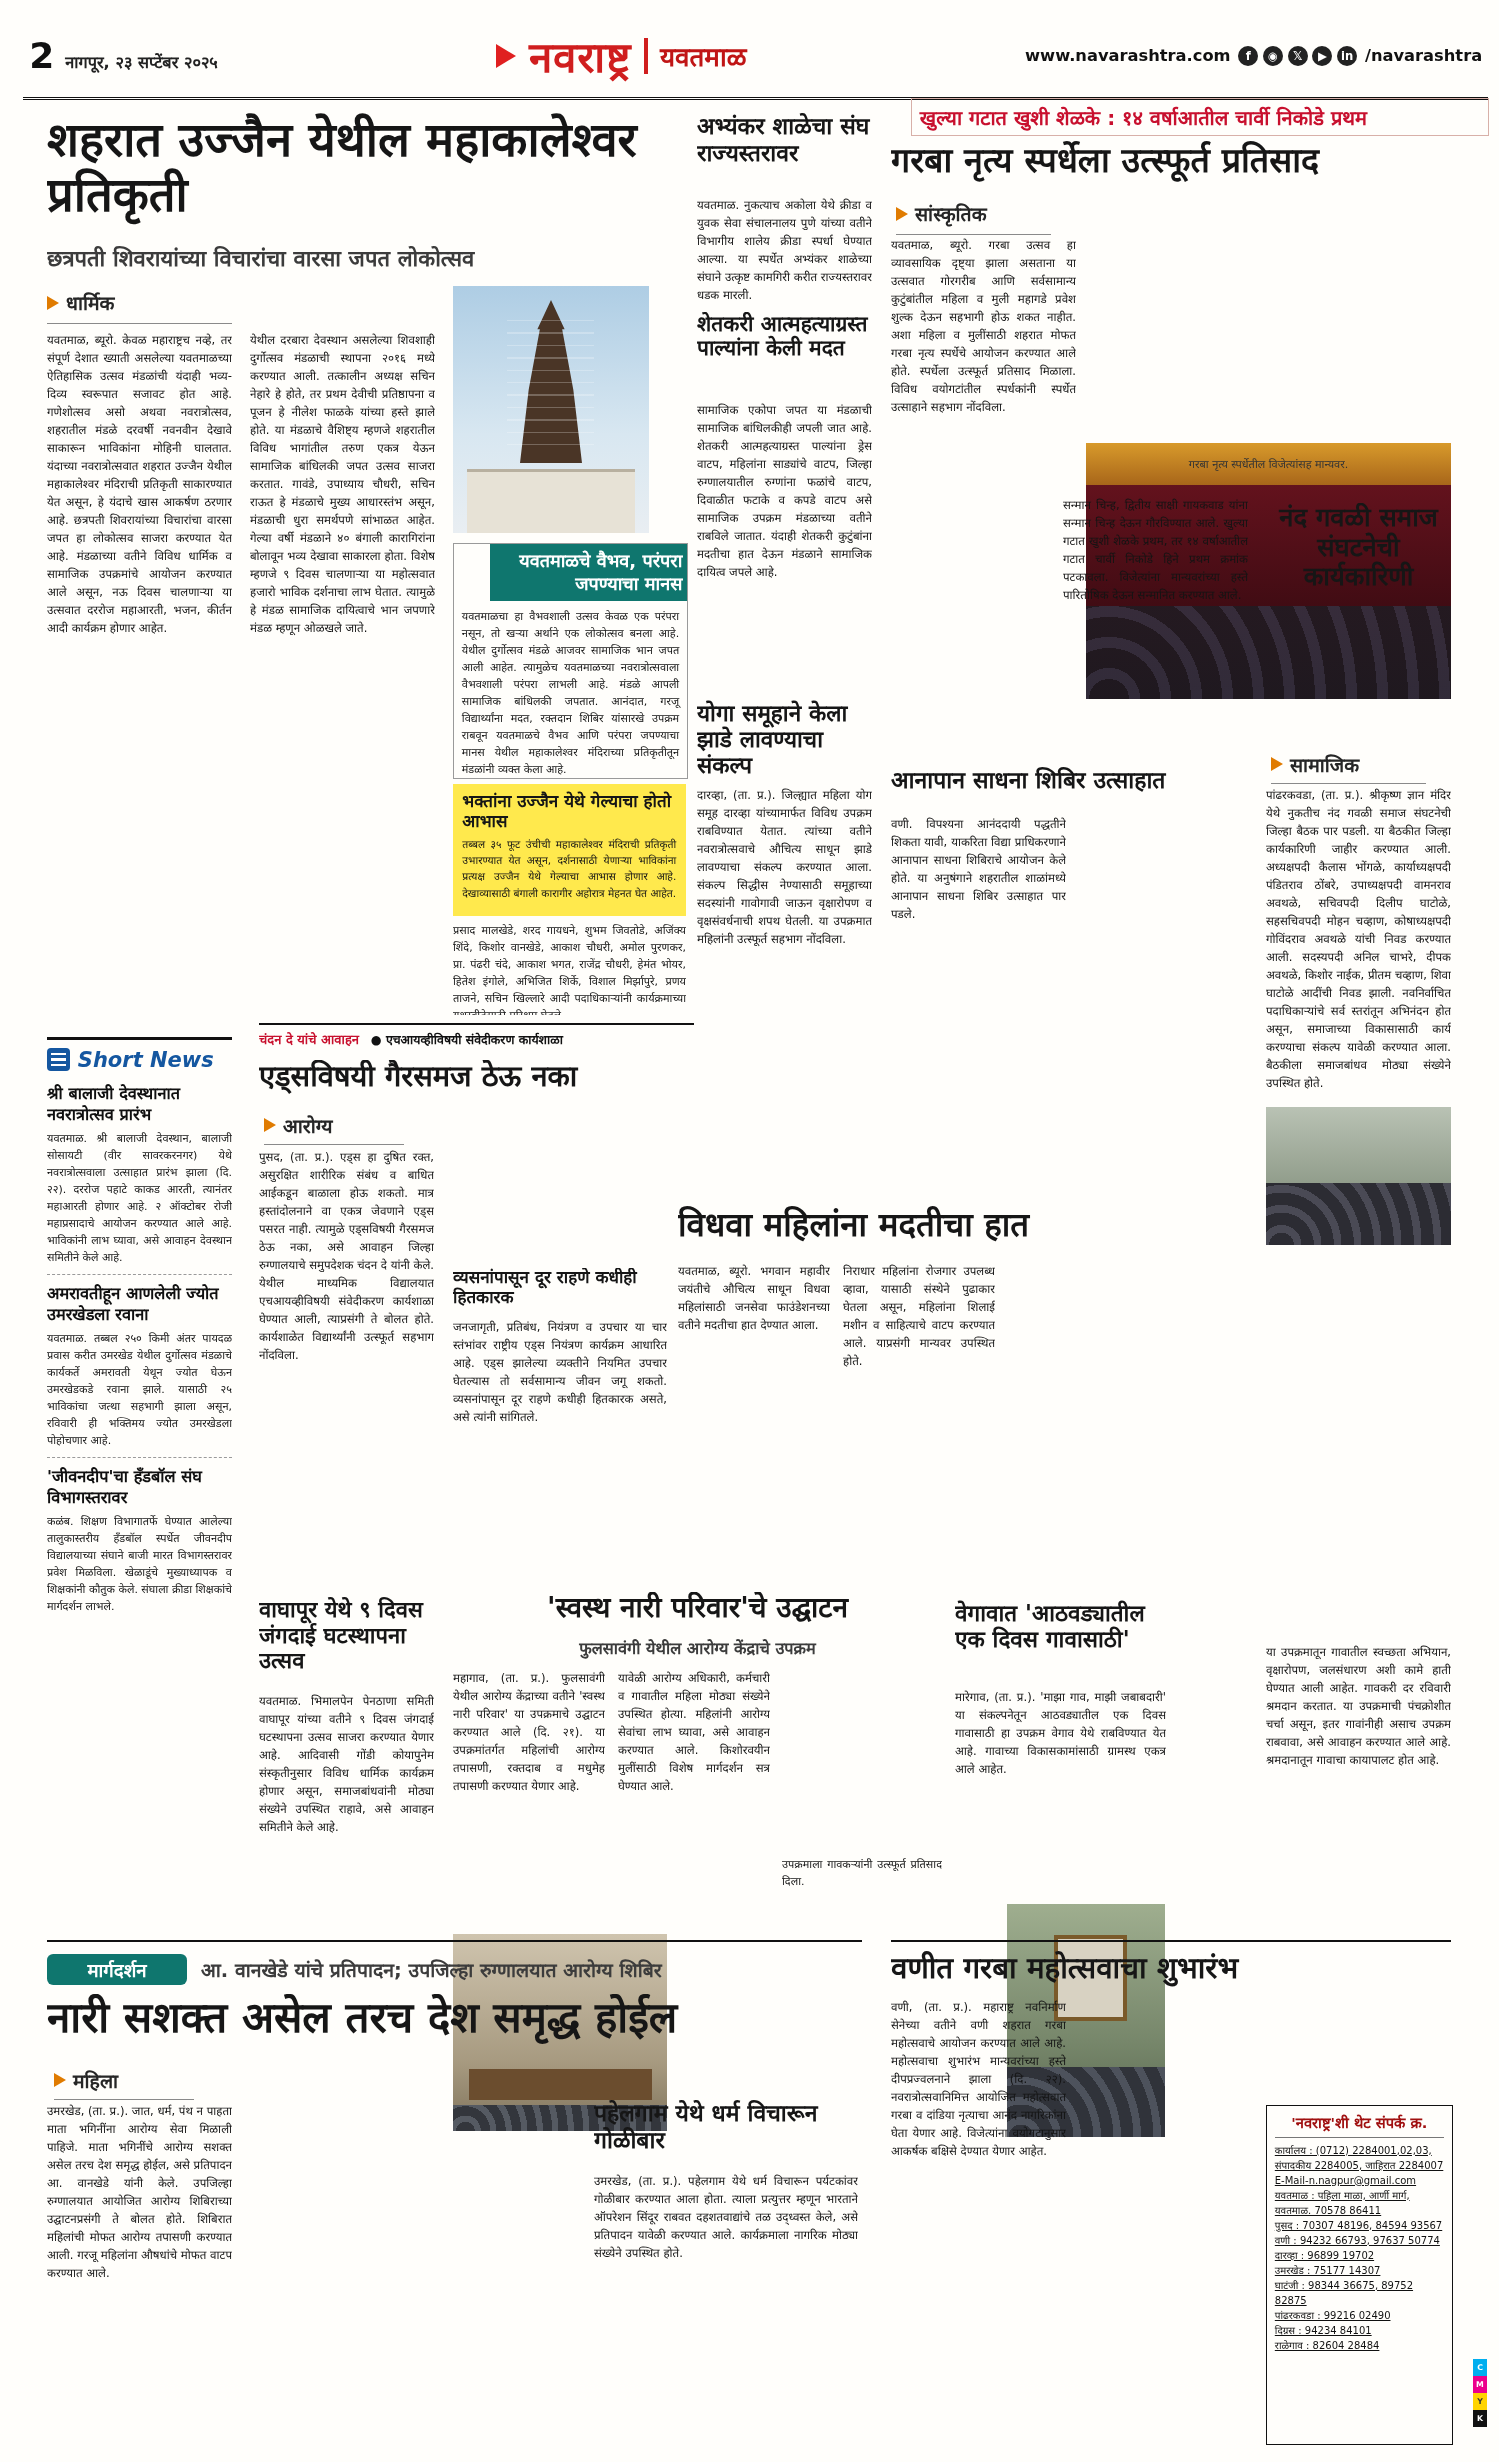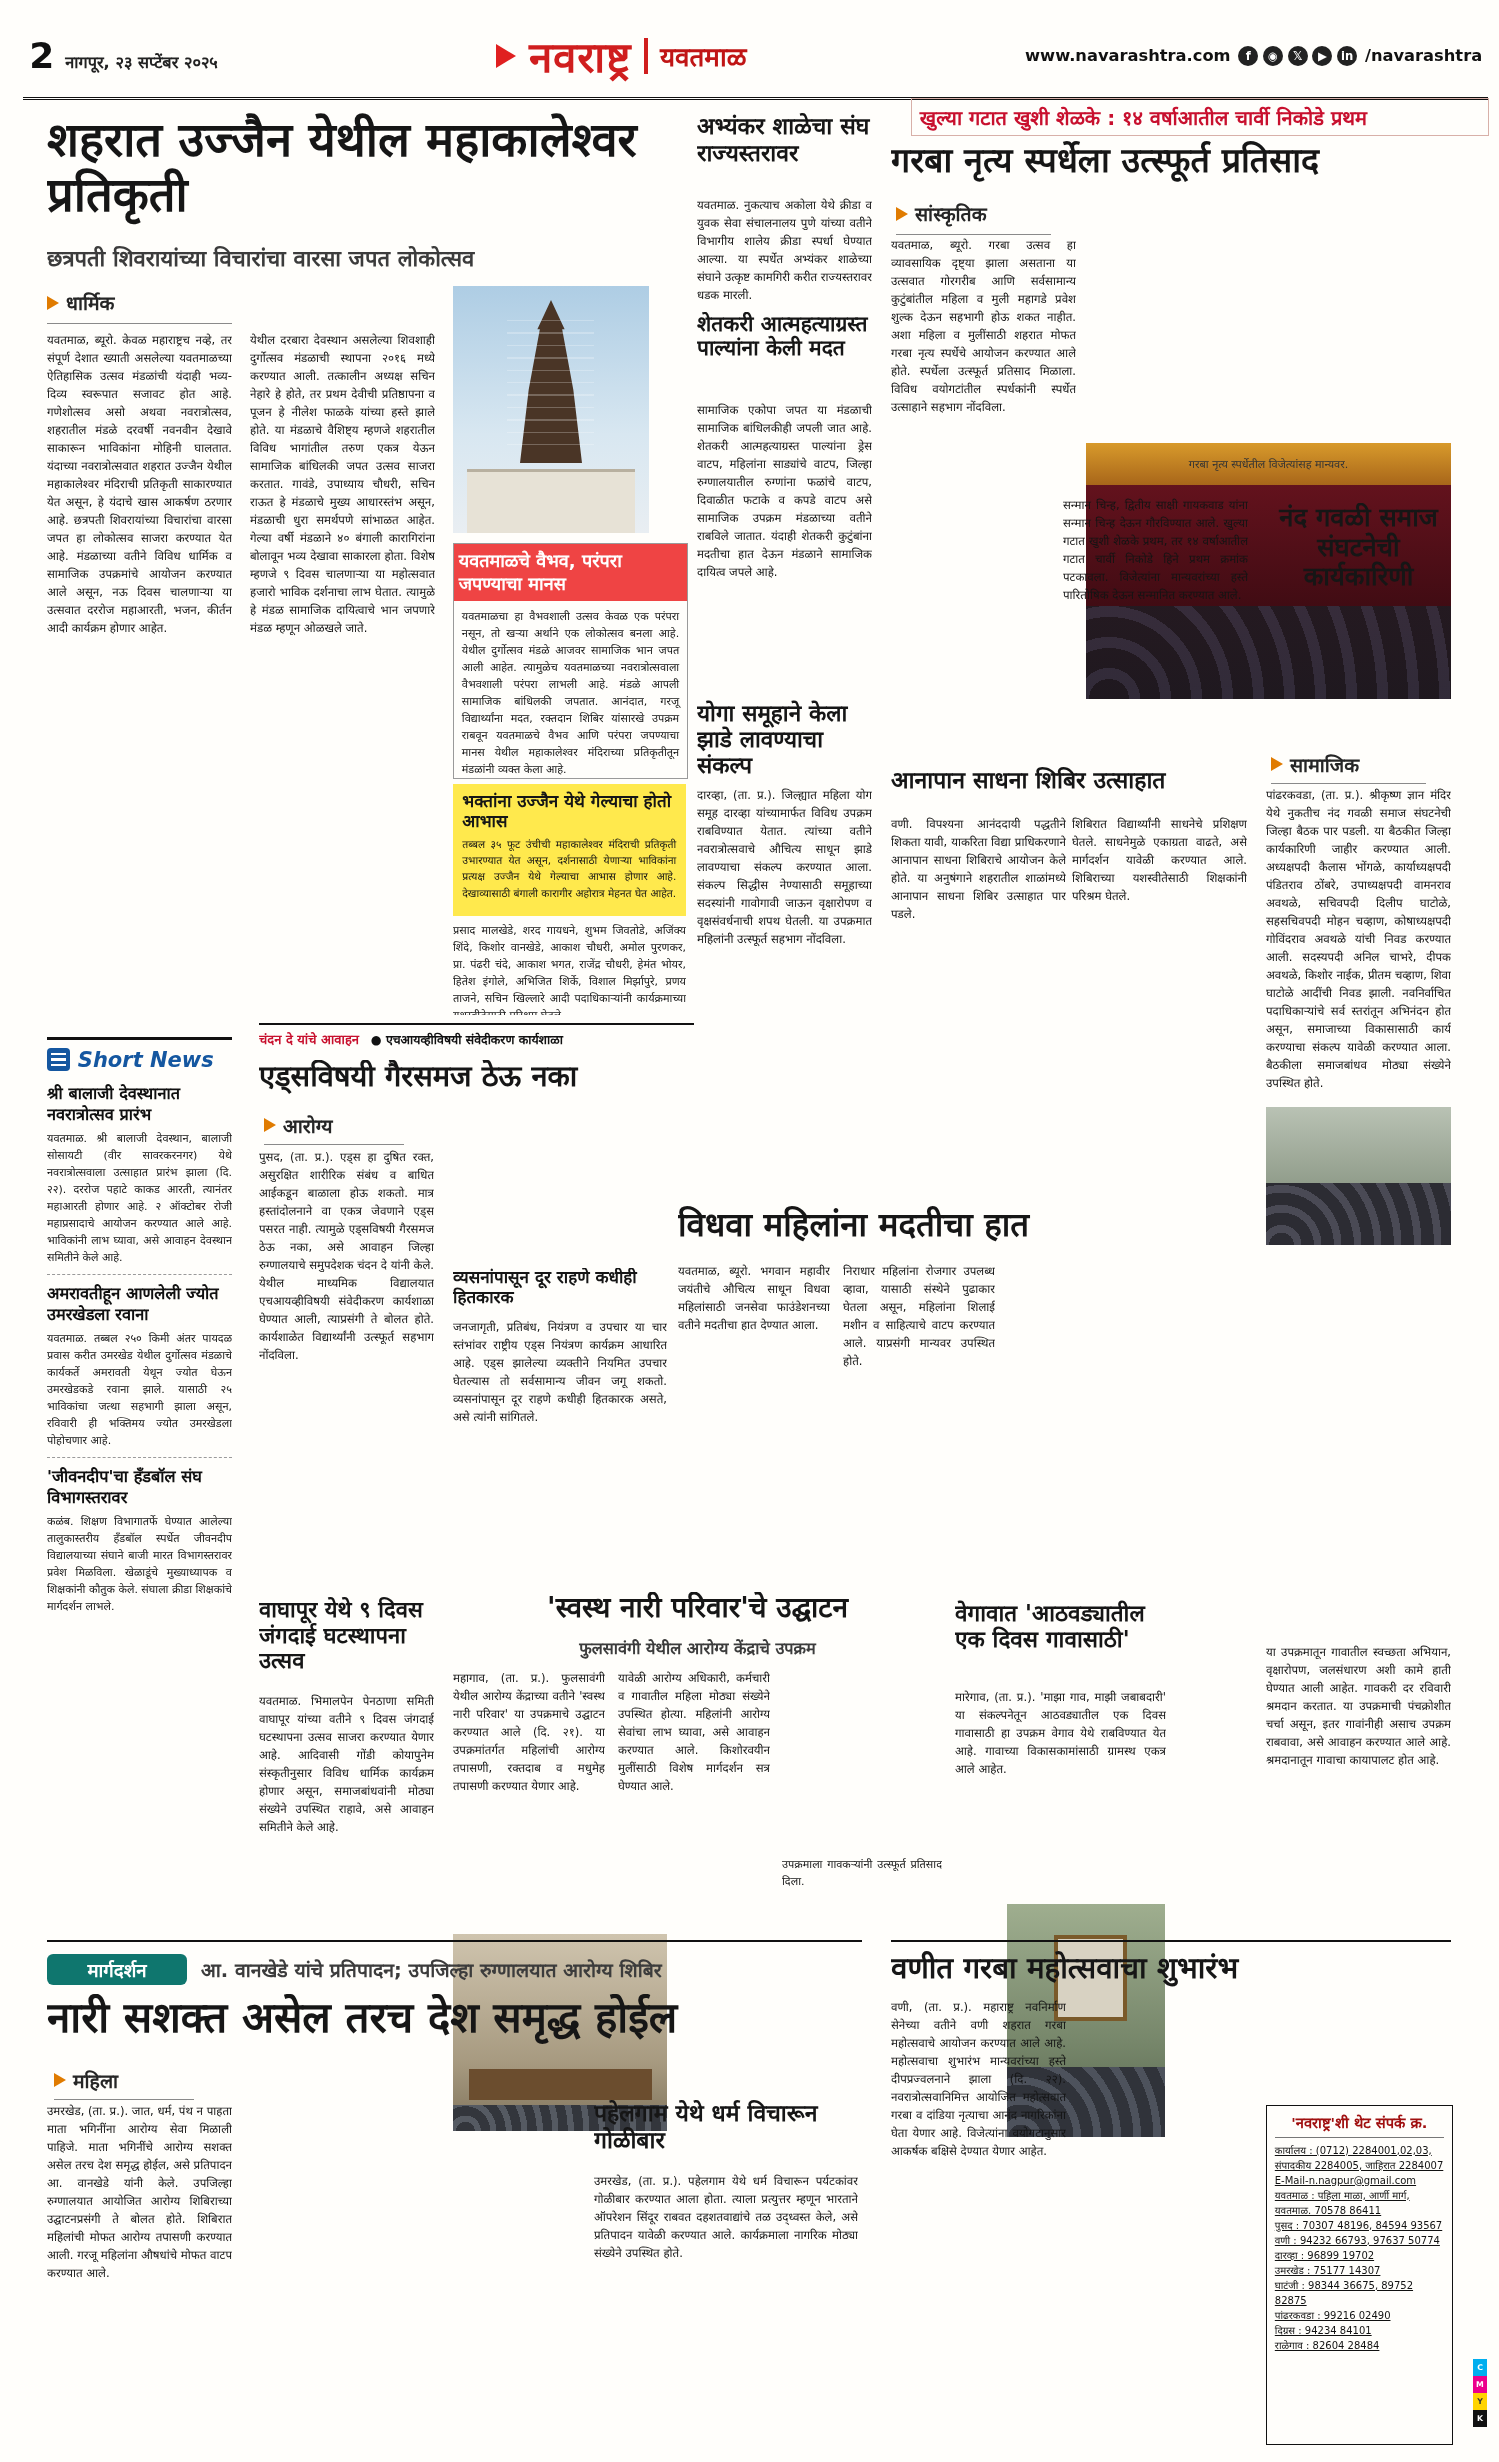--- a/index.html
+++ b/index.html
@@ -23,22 +23,22 @@
             display:flex;align-items:center;justify-content:center;font-weight:bold;}
   
   .h-xxl{font-weight:bold;color:#161616;line-height:1.16;}
   .h-sub{font-weight:bold;color:#3c3c3c;}
   .bt{font-size:11.6px;line-height:1.55;text-align:justify;color:#141414;}
   .tag{display:flex;align-items:center;gap:7px;border-bottom:1.6px solid #8a8a8a;padding-bottom:5.4px;}
   .tag .tri{width:0;height:0;border-left:12.4px solid #e07b00;border-top:7.8px solid transparent;border-bottom:7.8px solid transparent;}
   .tag .tl{font-size:19.4px;font-weight:bold;color:#262626;}
   .photo{background:#cfcfcf;position:relative;}
   .cap{font-size:11px;color:#333;text-align:center;line-height:1.3;}
-  .boxhdr{background:#ef4444;color:#fff;font-weight:bold;font-size:18px;line-height:1.25;
-          text-align:left;padding:6.2px 4.7px;}
+  .boxhdr{background:#0f766e;color:#fff;font-weight:bold;font-size:18px;line-height:1.25;
+          text-align:right;padding:6.2px 4.7px;margin-left:36px;}
   .ybox{background:#ffe94d;padding:7.8px 9.3px;}
   .redline{color:#c8102e;font-weight:bold;}
   .banner-box{border:0.8px solid #d8b0a8;display:flex;align-items:center;padding:0 7.8px;margin-left:20px;}
   .rule{background:#111;}
   .rbadge{background:#0f766e;color:#fff;font-weight:bold;border-radius:6.2px;
           display:inline-flex;align-items:center;justify-content:center;}
   .sn-title{display:flex;align-items:center;gap:7.8px;}
   .sn-icon{width:23px;height:23px;background:#1557a0;border-radius:3.9px;position:relative;}
   .sn-icon i{position:absolute;left:3.9px;right:3.9px;height:2.3px;background:#fff;}
   .sn-name{font-size:21px;font-weight:bold;font-style:italic;color:#1557a0;}
@@ -134,21 +134,20 @@
     <div style="position:absolute;left:0;bottom:0;width:100%;height:62px;background:repeating-radial-gradient(circle at 15.5px 62px,#2c2c33 0 12.4px,#4a4a55 12.4px 20px);"></div>
   </div>
   <div class="ab tag" style="left:1271px;top:750px;width:155px;height:28px;">
     <span class="tri"></span>
     <span class="tl">सामाजिक</span>
   </div>
   <div class="ab bt" style="left:1266px;top:787px;width:185px;height:844px;">पांढरकवडा, (ता. प्र.). श्रीकृष्ण ज्ञान मंदिर येथे नुकतीच नंद गवळी समाज संघटनेची जिल्हा बैठक पार पडली. या बैठकीत जिल्हा कार्यकारिणी जाहीर करण्यात आली. अध्यक्षपदी कैलास भोंगळे, कार्याध्यक्षपदी पंडितराव ठोंबरे, उपाध्यक्षपदी वामनराव अवथळे, सचिवपदी दिलीप घाटोळे, सहसचिवपदी मोहन चव्हाण, कोषाध्यक्षपदी गोविंदराव अवथळे यांची निवड करण्यात आली. सदस्यपदी अनिल चाभरे, दीपक अवथळे, किशोर नाईक, प्रीतम चव्हाण, शिवा घाटोळे आदींची निवड झाली. नवनिर्वाचित पदाधिकाऱ्यांचे सर्व स्तरांतून अभिनंदन होत असून, समाजाच्या विकासासाठी कार्य करण्याचा संकल्प यावेळी करण्यात आला. बैठकीला समाजबांधव मोठ्या संख्येने उपस्थित होते.</div>
 
   <div class="ab h-xxl" style="left:891px;top:767px;width:357px;height:40px;font-size:23px;">आनापान साधना शिबिर उत्साहात</div>
   <div class="ab bt" style="left:891px;top:816px;width:175px;height:377px;">वणी. विपश्यना आनंददायी पद्धतीने शिकता यावी, याकरिता विद्या प्राधिकरणाने आनापान साधना शिबिराचे आयोजन केले होते. या अनुषंगाने शहरातील शाळांमध्ये आनापान साधना शिबिर उत्साहात पार पडले.</div>
-  <div class="ab bt" style="left:1072px;top:816px;width:175px;height:377px;">शिबिरात विद्यार्थ्यांनी साधनेचे प्रशिक्षण घेतले. साधनेमुळे एकाग्रता वाढते, असे मार्गदर्शन यावेळी करण्यात आले. शिबिराच्या यशस्वीतेसाठी शिक्षकांनी परिश्रम घेतले.</div>
 
   <div class="ab h-xxl" style="left:678px;top:1206px;width:487px;height:48px;font-size:33px;">विधवा महिलांना मदतीचा हात</div>
   <div class="ab bt" style="left:678px;top:1263px;width:152px;height:321px;">यवतमाळ, ब्यूरो. भगवान महावीर जयंतीचे औचित्य साधून विधवा महिलांसाठी जनसेवा फाउंडेशनच्या वतीने मदतीचा हात देण्यात आला.</div>
   <div class="ab bt" style="left:843px;top:1263px;width:152px;height:321px;">निराधार महिलांना रोजगार उपलब्ध व्हावा, यासाठी संस्थेने पुढाकार घेतला असून, महिलांना शिलाई मशीन व साहित्याचे वाटप करण्यात आले. याप्रसंगी मान्यवर उपस्थित होते.</div>
   <div class="ab photo" style="left:1007px;top:1263px;width:158px;height:233px;background:linear-gradient(#9fae8f,#76866a 60%,#56644d);">
     <div style="position:absolute;left:47px;top:31px;width:65px;height:78px;background:#d8d2c2;border:4.7px solid #7a5a2a;"></div>
     <div style="position:absolute;left:0;bottom:0;width:100%;height:70px;background:repeating-radial-gradient(circle at 14px 70px,#30333a 0 12.4px,#4d525c 12.4px 20px);"></div>
   </div>
 
   <div class="ab" style="left:47px;top:1037px;width:185px;height:897px;border-top:3.1px solid #111;padding-top:7.8px;">

